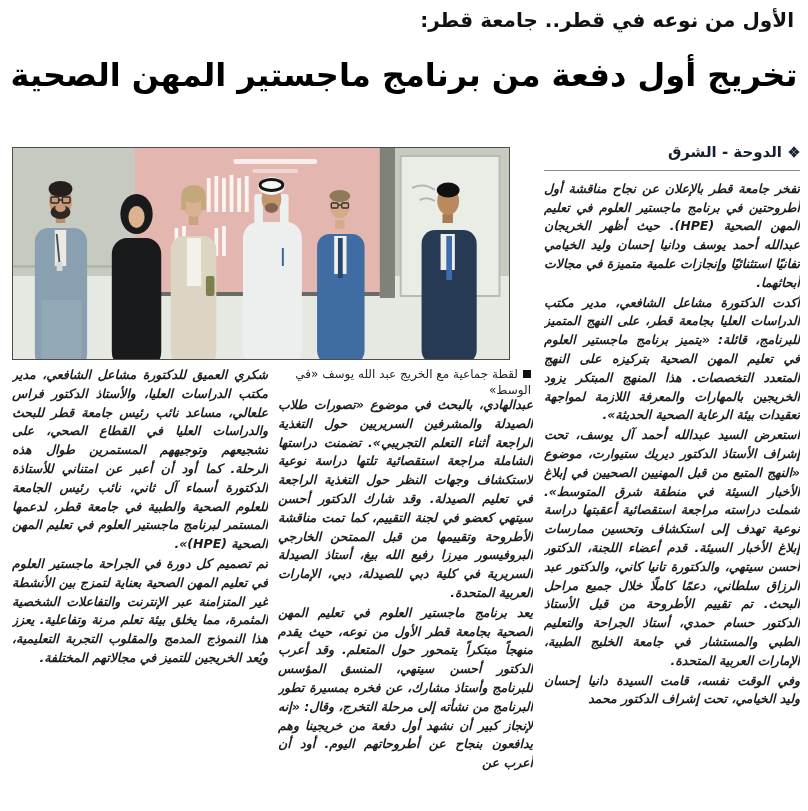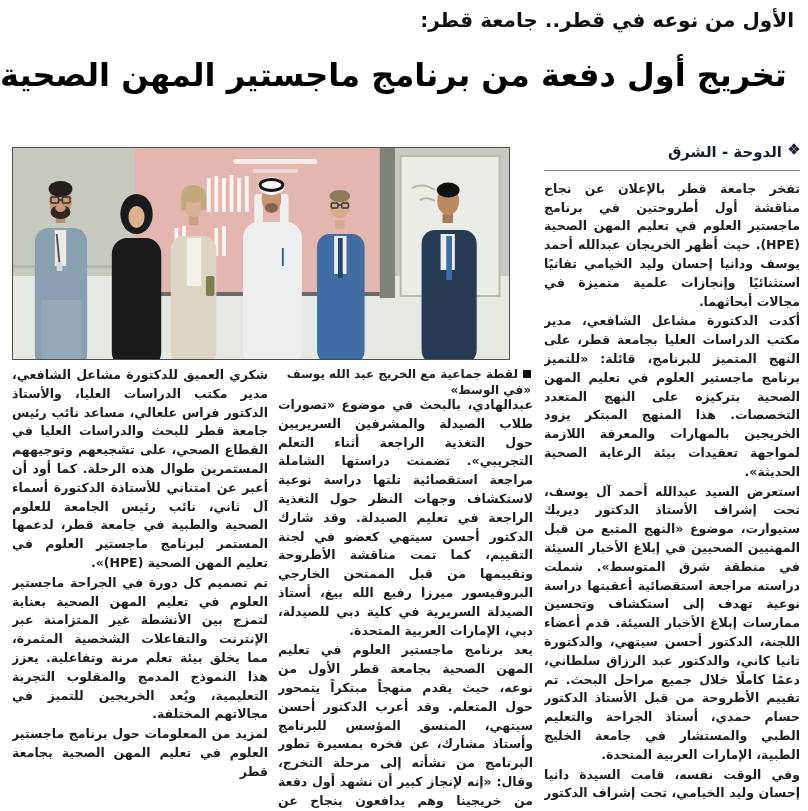--- a/index.html
+++ b/index.html
@@ -7,47 +7,47 @@
     width:808px;height:811px;position:relative;background:#ffffff;
     font-family:"DejaVu Sans","Liberation Sans",sans-serif;
     color:#1c1c1c;overflow:hidden;direction:rtl;
   }
   .kicker{
     position:absolute;top:8px;right:14px;left:14px;
     font-size:20px;font-weight:bold;color:#111;
   }
   .headline{
     position:absolute;top:56px;right:0;left:0;margin:0;
-    text-align:left;font-size:32px;font-weight:bold;color:#000;
+    text-align:center;font-size:32px;font-weight:bold;color:#000;
     white-space:nowrap;letter-spacing:-0.5px;
   }
   .photo{
     position:absolute;left:12px;top:147px;width:496px;height:211px;
     border:1px solid #4d4d4d;background:#c6cac1;overflow:hidden;
   }
   .photo svg{display:block;width:100%;height:100%;}
   .caption{
     position:absolute;top:366px;left:278px;width:253px;
-    text-align:right;font-size:12px;font-weight:bold;color:#222;
+    text-align:right;font-size:12px;font-weight:normal;color:#222;
     line-height:16px;
   }
   .capsq{
     display:inline-block;width:8px;height:8px;background:#111;
     margin-inline-end:5px;vertical-align:baseline;
   }
   .col{
     position:absolute;font-size:12.5px;font-weight:bold;line-height:18.8px;
     text-align:justify;color:#1d1d1d;overflow:hidden;
   }
-  .col p{margin:0 0 1px 0;}
+  .col p{margin:0 0 1px 0;font-style:italic;}
   .col-right{top:143px;right:8px;width:256px;max-height:663px;}
   .col-middle{top:396px;left:278px;width:255px;max-height:414px;}
   .col-left{top:366px;left:12px;width:256px;max-height:420px;}
   .byline{
-    display:flex;gap:6px;
+    display:flex;align-items:center;gap:6px;
     font-size:15px;font-weight:bold;color:#15202e;
     margin-bottom:8px;justify-content:flex-start;
   }
   .byicon{width:12px;height:12px;flex:0 0 auto;}
   .rule{height:1px;background:#8a8a8a;margin-bottom:9px;}
 </style>
 </head>
 <body>
 
 <div class="kicker">الأول من نوعه في قطر.. جامعة قطر:</div>
@@ -165,27 +165,26 @@
 
 <div class="col col-right">
   <div class="byline">
     <svg class="byicon" viewBox="0 0 12 12">
       <path fill="#1d2433" d="M6 0.2 L8.6 3 L6 5.8 L3.4 3 Z M8.8 3.2 L11.6 6 L8.8 8.8 L6.2 6 Z M6 6.2 L8.6 9 L6 11.8 L3.4 9 Z M3.2 3.2 L5.8 6 L3.2 8.8 L0.4 6 Z"></path>
     </svg>
     <span>الدوحة - الشرق</span>
   </div>
   <div class="rule"></div>
   <p>تفخر جامعة قطر بالإعلان عن نجاح مناقشة أول أطروحتين في برنامج ماجستير العلوم في تعليم المهن الصحية (HPE). حيث أظهر الخريجان عبدالله أحمد يوسف ودانيا إحسان وليد الخيامي تفانيًا استثنائيًا وإنجازات علمية متميزة في مجالات أبحاثهما.</p>
-  <p>أكدت الدكتورة مشاعل الشافعي، مدير مكتب الدراسات العليا بجامعة قطر، على النهج المتميز للبرنامج، قائلة: «للتميز برنامج ماجستير العلوم في تعليم المهن الصحية بتركيزه على النهج المتعدد التخصصات. هذا المنهج المبتكر يزود الخريجين بالمهارات والمعرفة اللازمة لمواجهة تعقيدات بيئة الرعاية الصحية الحديثة».</p>
+  <p>أكدت الدكتورة مشاعل الشافعي، مدير مكتب الدراسات العليا بجامعة قطر، على النهج المتميز للبرنامج، قائلة: «يتميز برنامج ماجستير العلوم في تعليم المهن الصحية بتركيزه على النهج المتعدد التخصصات. هذا المنهج المبتكر يزود الخريجين بالمهارات والمعرفة اللازمة لمواجهة تعقيدات بيئة الرعاية الصحية الحديثة».</p>
   <p>استعرض السيد عبدالله أحمد آل يوسف، تحت إشراف الأستاذ الدكتور ديريك ستيوارت، موضوع «النهج المتبع من قبل المهنيين الصحيين في إبلاغ الأخبار السيئة في منطقة شرق المتوسط». شملت دراسته مراجعة استقصائية أعقبتها دراسة نوعية تهدف إلى استكشاف وتحسين ممارسات إبلاغ الأخبار السيئة. قدم أعضاء اللجنة، الدكتور أحسن سيتهي، والدكتورة تانيا كاني، والدكتور عبد الرزاق سلطاني، دعمًا كاملًا خلال جميع مراحل البحث. تم تقييم الأطروحة من قبل الأستاذ الدكتور حسام حمدي، أستاذ الجراحة والتعليم الطبي والمستشار في جامعة الخليج الطبية، الإمارات العربية المتحدة.</p>
   <p>وفي الوقت نفسه، قامت السيدة دانيا إحسان وليد الخيامي، تحت إشراف الدكتور محمد</p>
 </div>
 
 <div class="col col-middle">
   <p>عبدالهادي، بالبحث في موضوع «تصورات طلاب الصيدلة والمشرفين السريريين حول التغذية الراجعة أثناء التعلم التجريبي». تضمنت دراستها الشاملة مراجعة استقصائية تلتها دراسة نوعية لاستكشاف وجهات النظر حول التغذية الراجعة في تعليم الصيدلة. وقد شارك الدكتور أحسن سيتهي كعضو في لجنة التقييم، كما تمت مناقشة الأطروحة وتقييمها من قبل الممتحن الخارجي البروفيسور ميرزا رفيع الله بيغ، أستاذ الصيدلة السريرية في كلية دبي للصيدلة، دبي، الإمارات العربية المتحدة.</p>
   <p>يعد برنامج ماجستير العلوم في تعليم المهن الصحية بجامعة قطر الأول من نوعه، حيث يقدم منهجاً مبتكراً يتمحور حول المتعلم. وقد أعرب الدكتور أحسن سيتهي، المنسق المؤسس للبرنامج وأستاذ مشارك، عن فخره بمسيرة تطور البرنامج من نشأته إلى مرحلة التخرج، وقال: «إنه لإنجاز كبير أن نشهد أول دفعة من خريجينا وهم يدافعون بنجاح عن أطروحاتهم اليوم. أود أن أعرب عن</p>
 </div>
 
 <div class="col col-left">
   <p>شكري العميق للدكتورة مشاعل الشافعي، مدير مكتب الدراسات العليا، والأستاذ الدكتور فراس علعالي، مساعد نائب رئيس جامعة قطر للبحث والدراسات العليا في القطاع الصحي، على تشجيعهم وتوجيههم المستمرين طوال هذه الرحلة. كما أود أن أعبر عن امتناني للأستاذة الدكتورة أسماء آل ثاني، نائب رئيس الجامعة للعلوم الصحية والطبية في جامعة قطر، لدعمها المستمر لبرنامج ماجستير العلوم في تعليم المهن الصحية (HPE)».</p>
   <p>تم تصميم كل دورة في الجراحة ماجستير العلوم في تعليم المهن الصحية بعناية لتمزج بين الأنشطة غير المتزامنة عبر الإنترنت والتفاعلات الشخصية المثمرة، مما يخلق بيئة تعلم مرنة وتفاعلية. يعزز هذا النموذج المدمج والمقلوب التجربة التعليمية، ويُعد الخريجين للتميز في مجالاتهم المختلفة.</p>
-  <p>لمزيد من المعلومات حول برنامج ماجستير العلوم في تعليم المهن الصحية بجامعة قطر</p>
 </div>
 
 </body></html>

